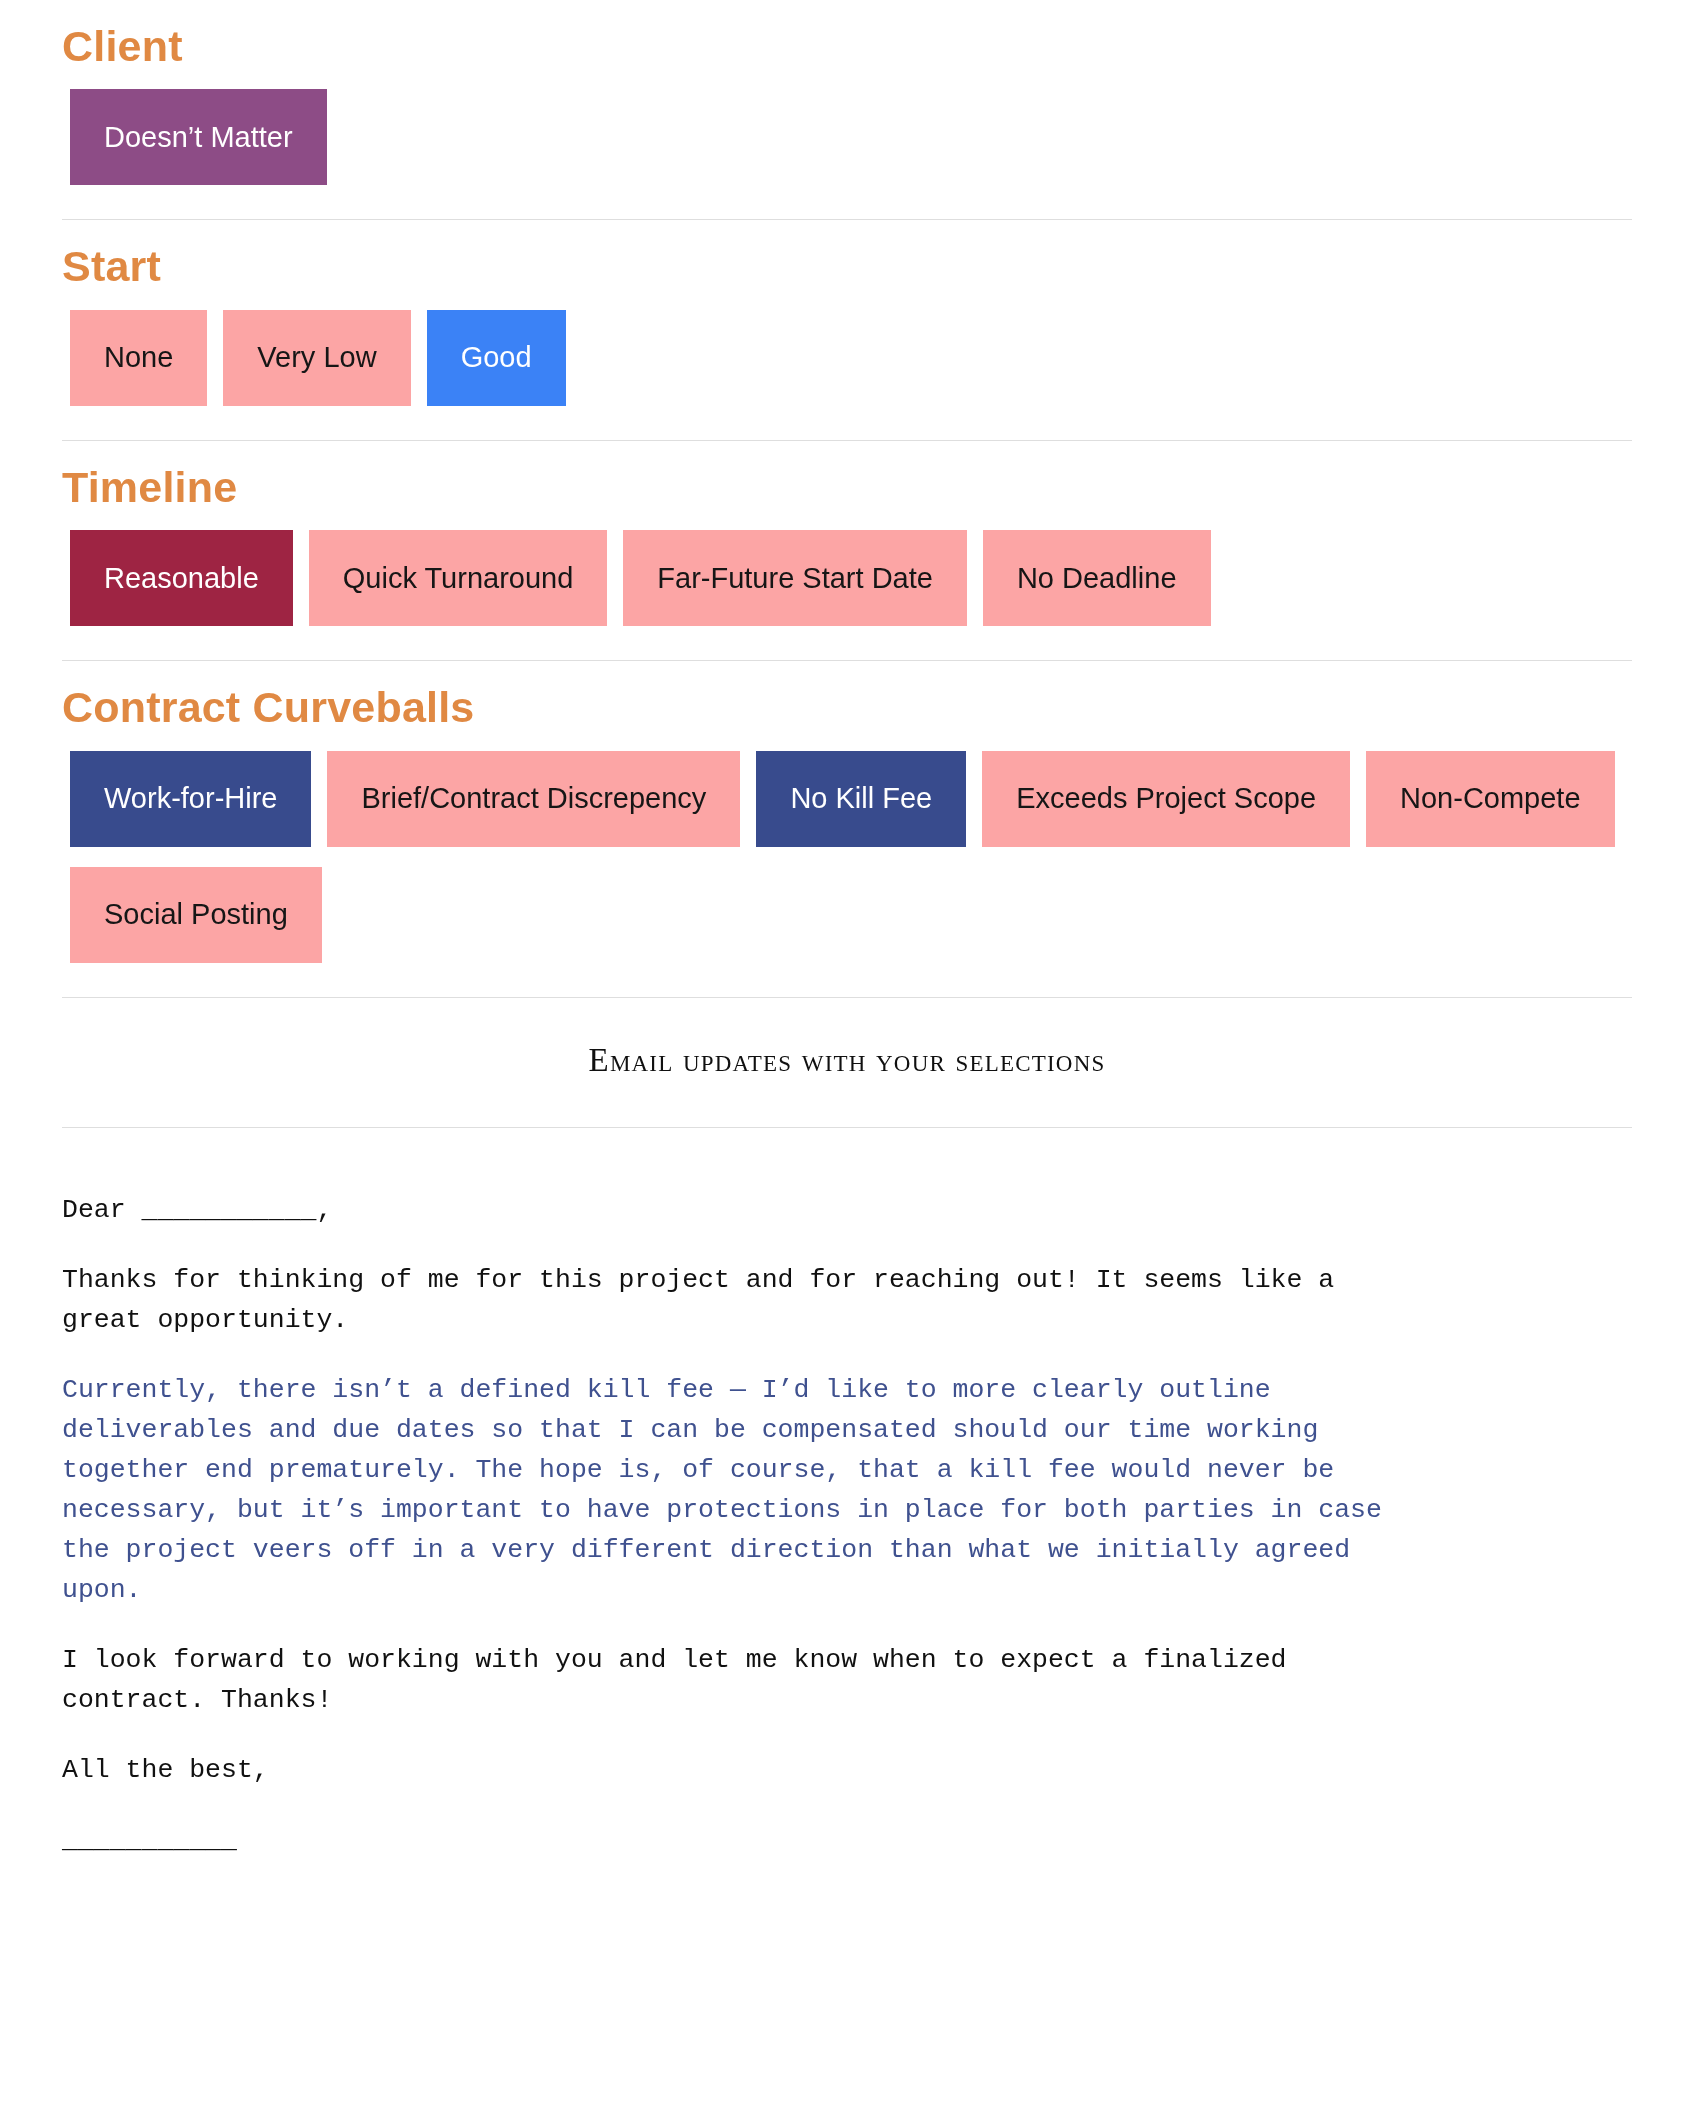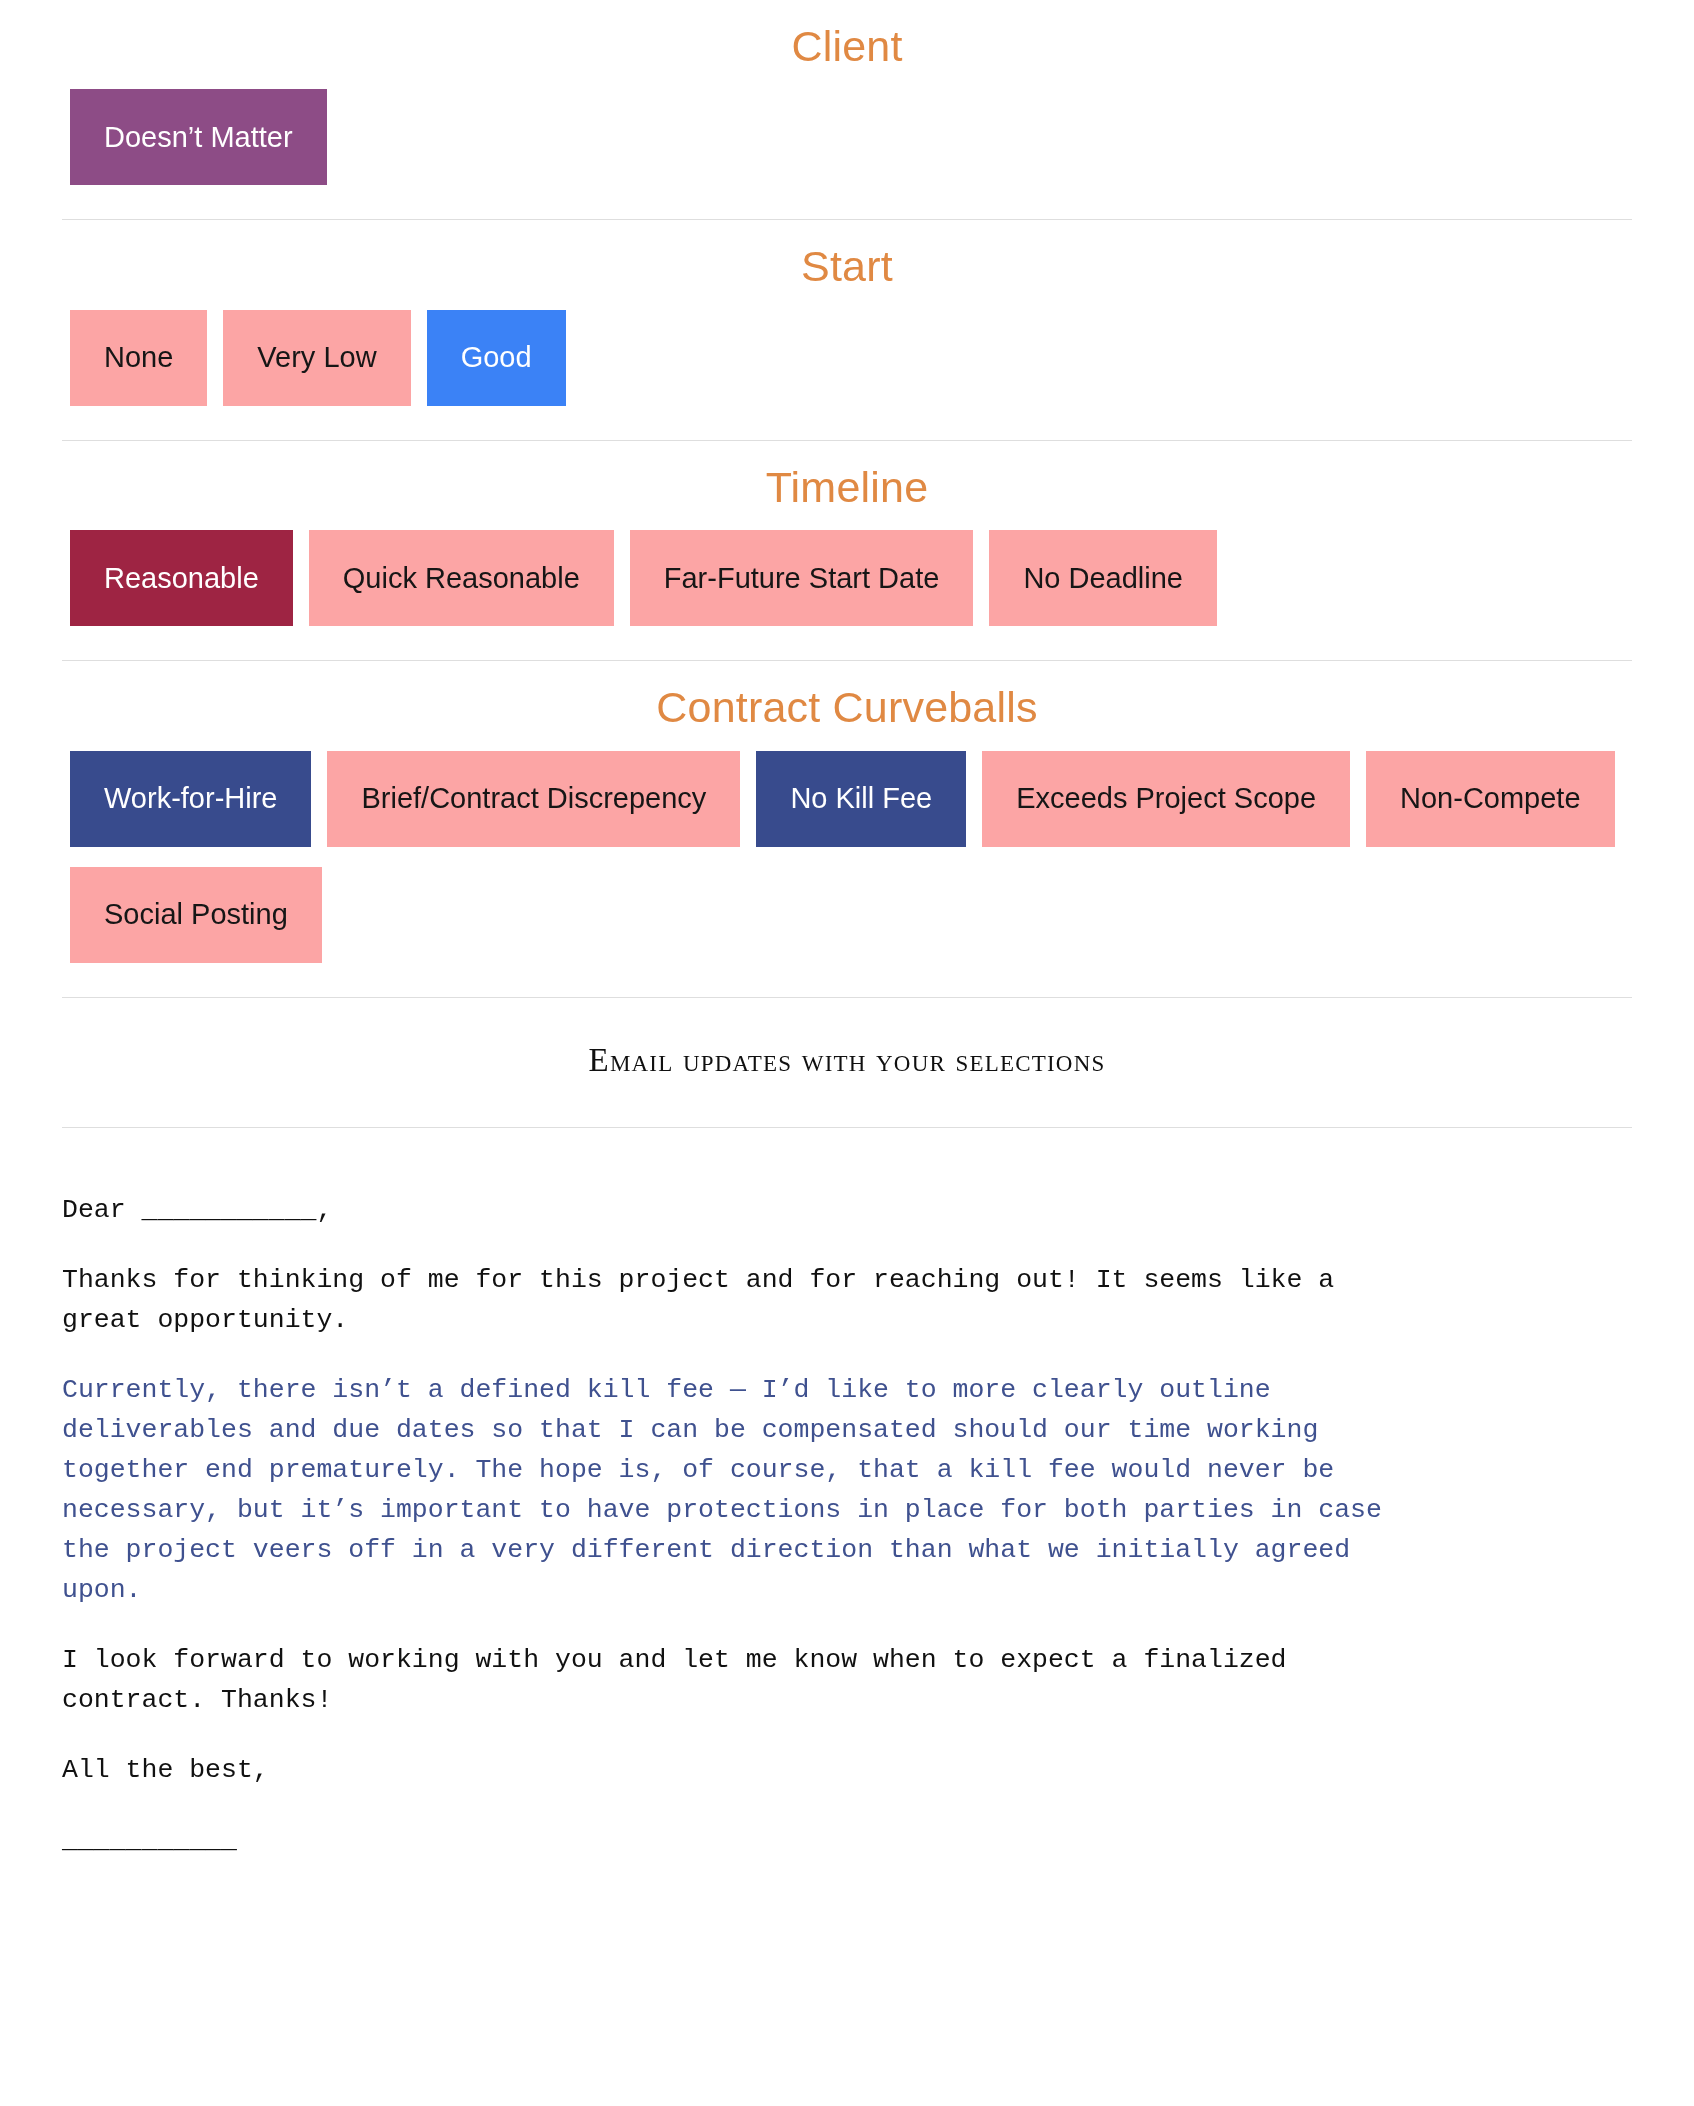--- a/index.html
+++ b/index.html
@@ -20,24 +20,24 @@
     box-sizing: border-box;
     padding: 0 0 40px 0;
   }
 
   
   .section {
     padding: 0 62px;
   }
 
   .section-title {
-    text-align: center;
+    text-align: left;
     color: #e08943;
     font-size: 43px;
-    font-weight: 400;
+    font-weight: 700;
     line-height: 1.15;
     margin: 0;
     padding: 22px 0 18px 0;
     letter-spacing: 0.2px;
   }
 
   .chip-row {
     display: flex;
     flex-wrap: wrap;
     align-items: flex-start;
@@ -130,21 +130,21 @@
       <button class="chip">Very Low</button>
       <button class="chip sel-green">Good</button>
     </div>
   </div>
   <div class="divider"></div>
 
   <div class="section">
     <h2 class="section-title">Timeline</h2>
     <div class="chip-row">
       <button class="chip sel-red">Reasonable</button>
-      <button class="chip">Quick Reasonable</button>
+      <button class="chip">Quick Turnaround</button>
       <button class="chip">Far-Future Start Date</button>
       <button class="chip">No Deadline</button>
     </div>
   </div>
   <div class="divider"></div>
 
   <div class="section">
     <h2 class="section-title">Contract Curveballs</h2>
     <div class="chip-row">
       <button class="chip sel-blue">Work-for-Hire</button>

